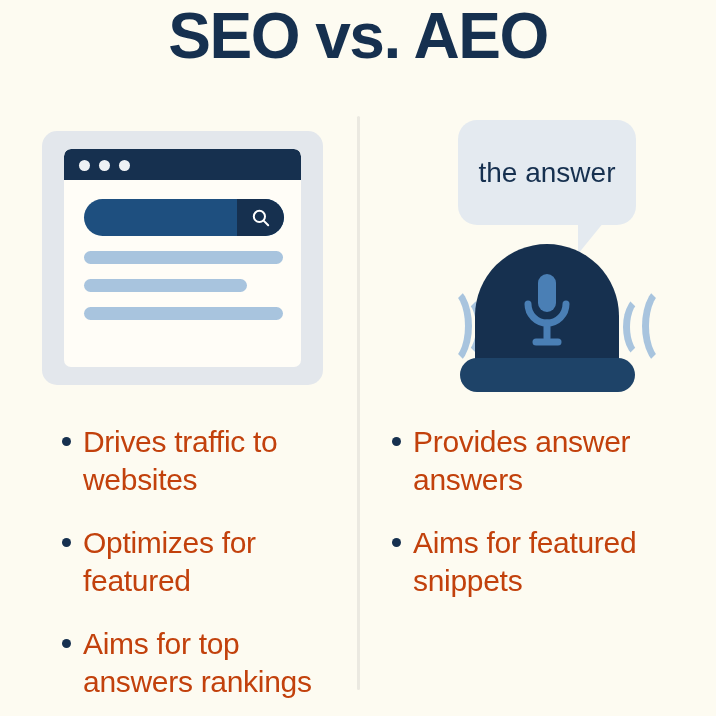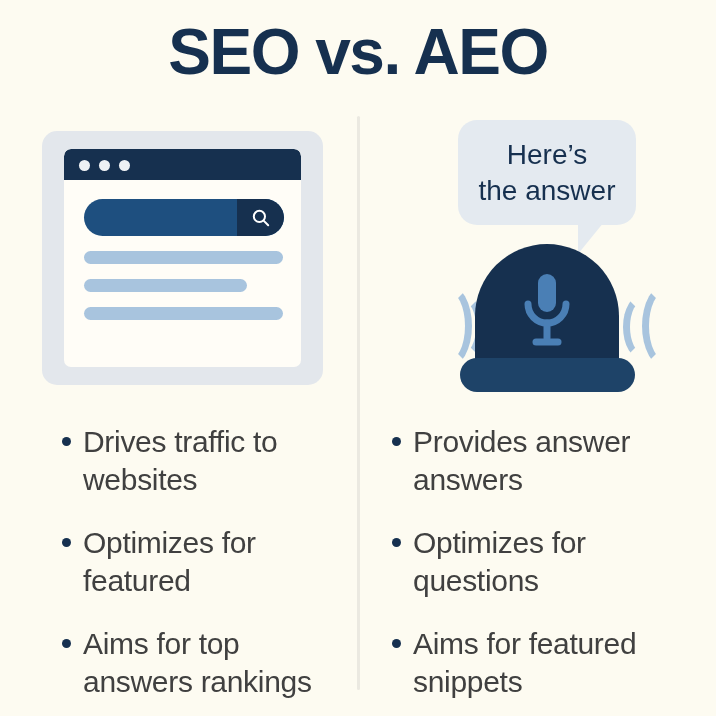--- a/index.html
+++ b/index.html
@@ -17,21 +17,21 @@
     position: relative;
     width: 716px;
     height: 716px;
     background: #fdfbf1;
     overflow: hidden;
   }
 
   
   .title {
     position: absolute;
-    top: 20px;
+    top: 4px;
     left: 0;
     width: 716px;
     text-align: center;
     font-size: 64px;
     font-weight: bold;
     letter-spacing: -1.5px;
     color: #16304f;
     line-height: 1.0;
     white-space: nowrap;
   }
@@ -211,21 +211,21 @@
   .bullet-dot {
     flex: 0 0 auto;
     width: 9px;
     height: 9px;
     border-radius: 50%;
     background: #16304f;
     margin-top: 14px;
     margin-right: 12px;
   }
   .bullet-text {
-    color: #404040;
+    color: #c2410c;
     font-size: 30px;
     line-height: 1.28;
     letter-spacing: -0.3px;
   }
 </style>
 </head>
 <body>
 
 <div id="canvas">
 
@@ -254,21 +254,20 @@
       <div class="result-line rl-1"></div>
       <div class="result-line rl-2"></div>
       <div class="result-line rl-3"></div>
 
     </div>
   </div>
 
   <div class="speaker-wrap">
 
     <div class="bubble">
-      <div class="bubble-line">Here’s</div>
       <div class="bubble-line">the answer</div>
     </div>
     <div class="bubble-tail"></div>
 
     <div class="wave wave-l1"></div>
     <div class="wave wave-l2"></div>
     <div class="wave wave-r1"></div>
     <div class="wave wave-r2"></div>
 
     <div class="speaker-dome"></div>
@@ -298,21 +297,17 @@
     </div>
   </div>
 
   <div class="col col-right">
     <div class="bullet-item">
       <span class="bullet-dot"></span>
       <span class="bullet-text">Provides answer answers</span>
     </div>
     <div class="bullet-item">
       <span class="bullet-dot"></span>
-      <span class="bullet-text">Optimizes for questions</span>
-    </div>
-    <div class="bullet-item">
-      <span class="bullet-dot"></span>
       <span class="bullet-text">Aims for featured snippets</span>
     </div>
   </div>
 
 </div>
 
 </body></html>

